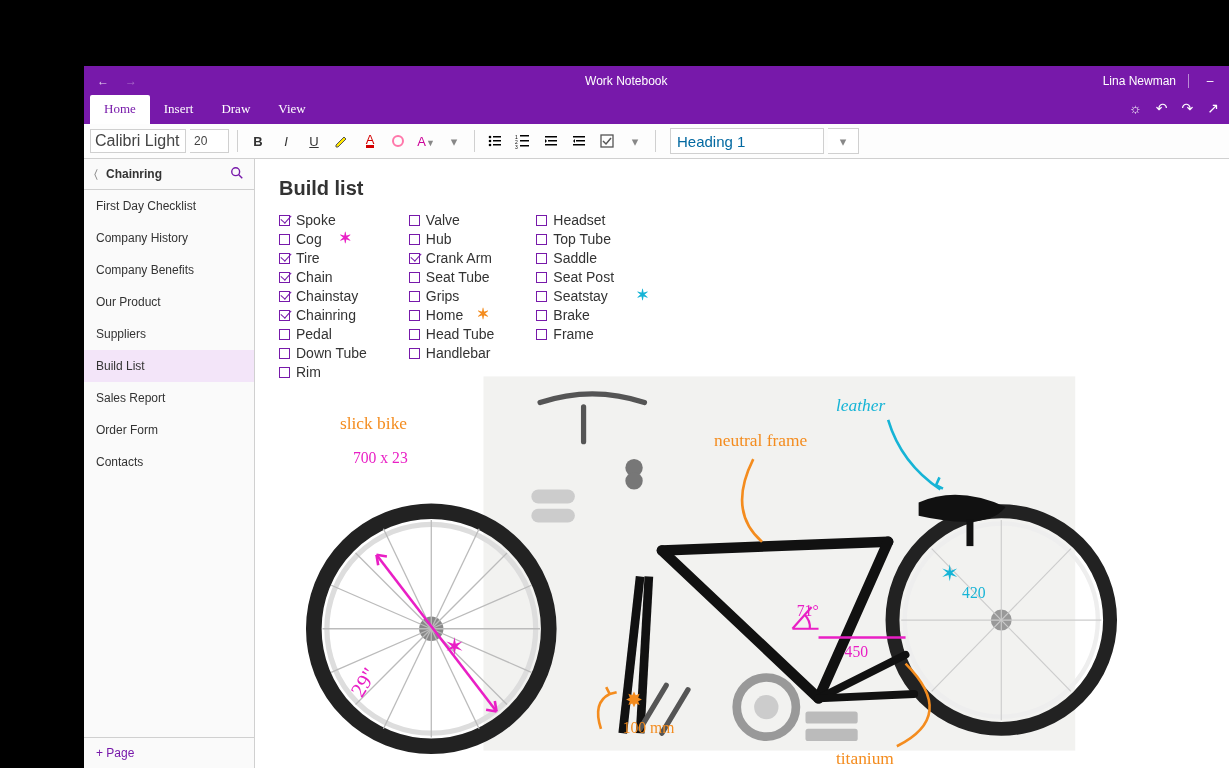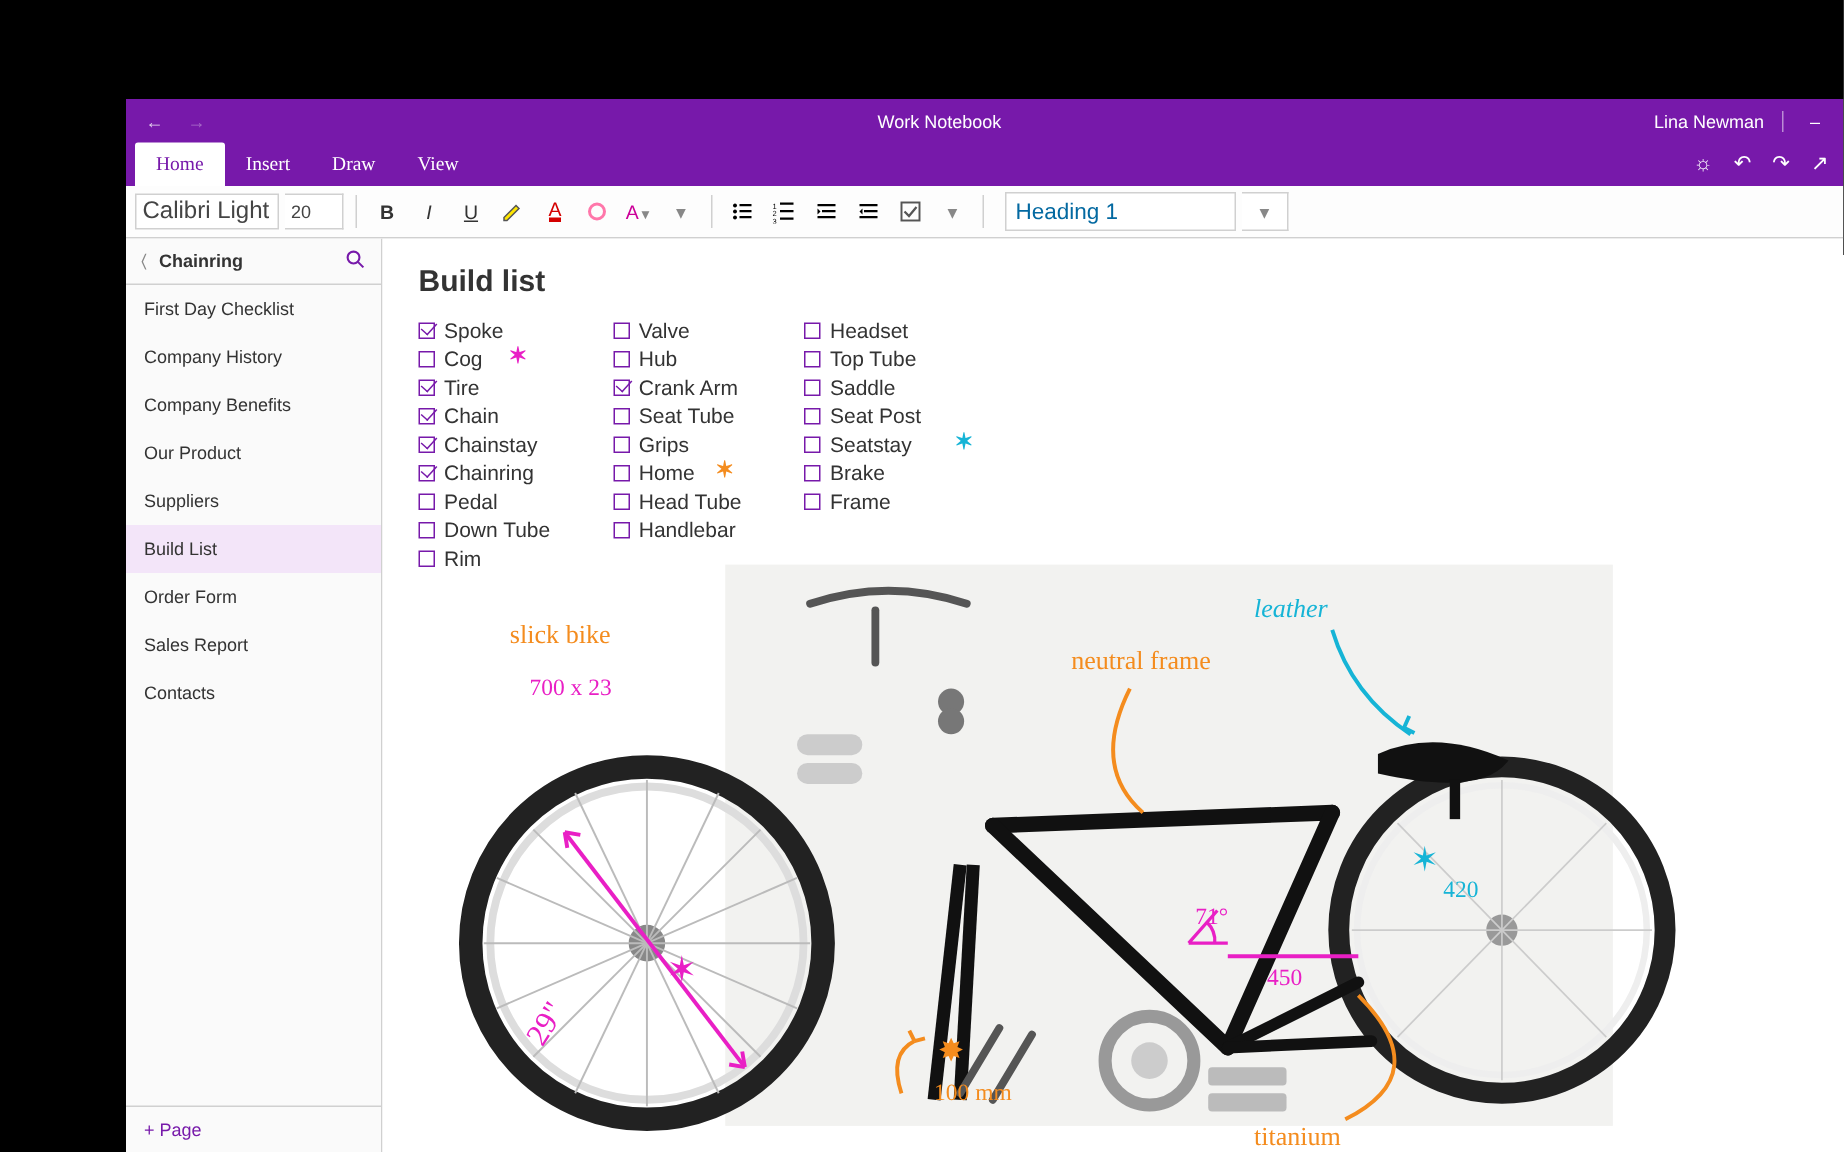--- a/index.html
+++ b/index.html
@@ -245,22 +245,22 @@
               </svg>
           </span>
         </div>
         <div class="page-list" id="page-list">
             <div class="page-item">First Day Checklist</div>
             <div class="page-item">Company History</div>
             <div class="page-item">Company Benefits</div>
             <div class="page-item">Our Product</div>
             <div class="page-item">Suppliers</div>
             <div class="page-item active">Build List</div>
+            <div class="page-item">Sales Report</div>
             <div class="page-item">Order Form</div>
-            <div class="page-item">Sales Report</div>
             <div class="page-item">Contacts</div>
           </div>
         <div class="add-page"><span>Page</span></div>
       </div>
 
       <div class="page">
         <div class="page-title">Build list</div>
         <div class="checklists" id="checklists">
             <div class="col">
               <div class="row">

